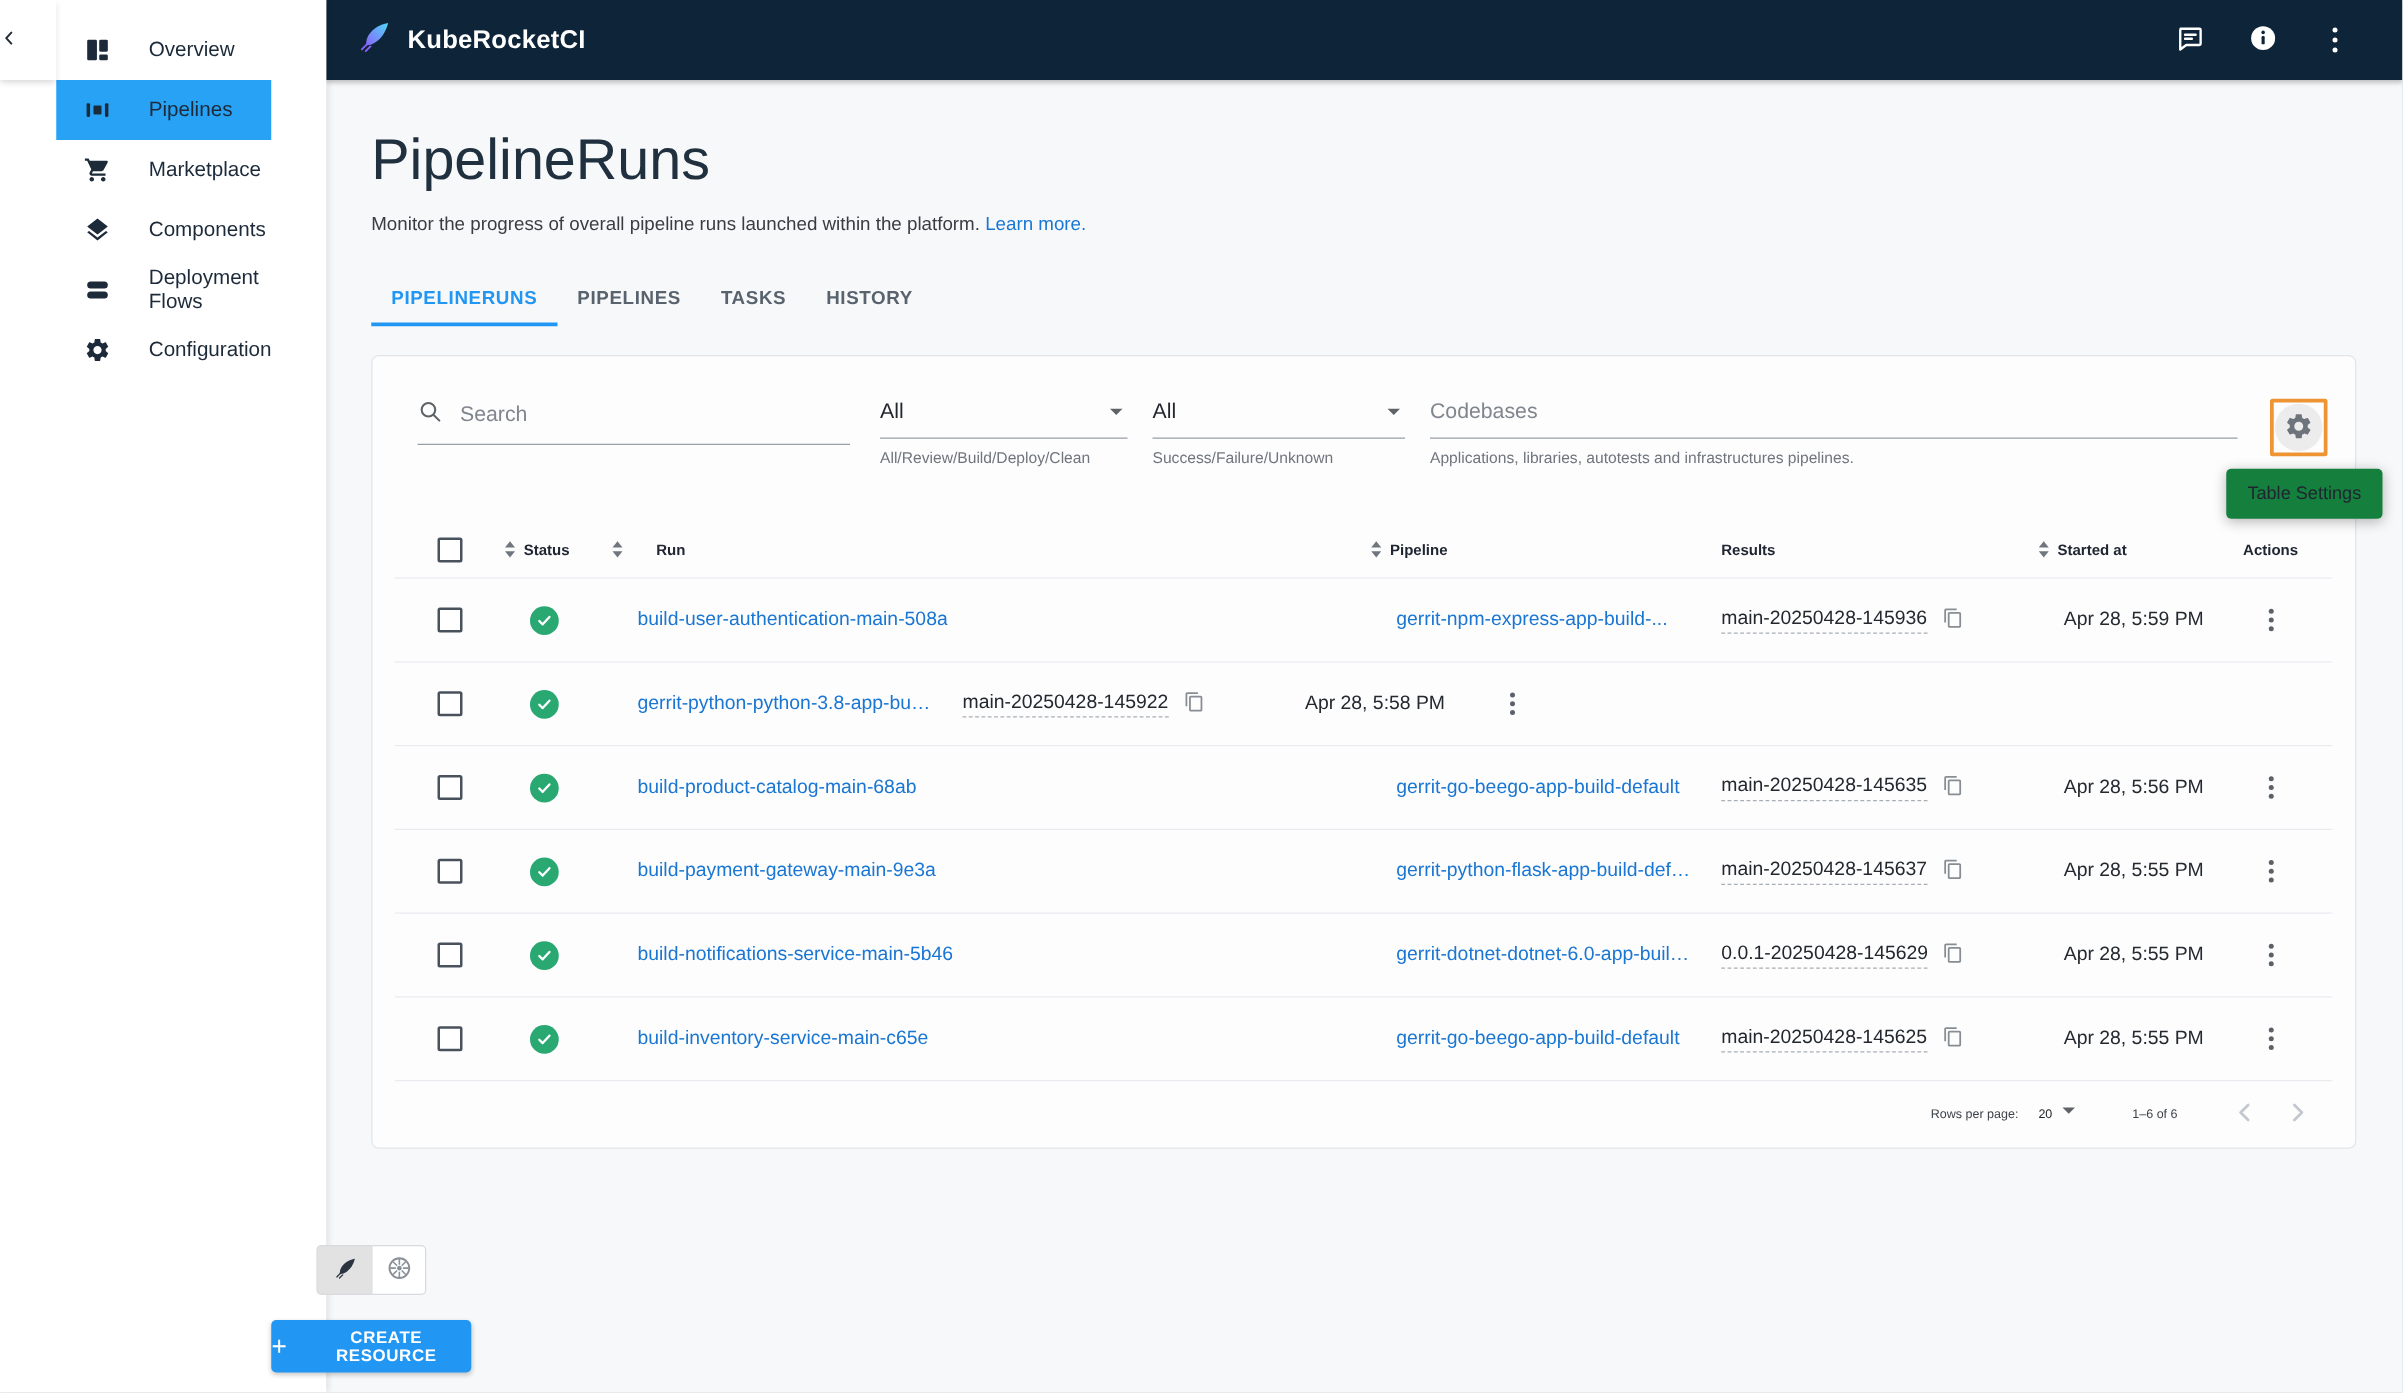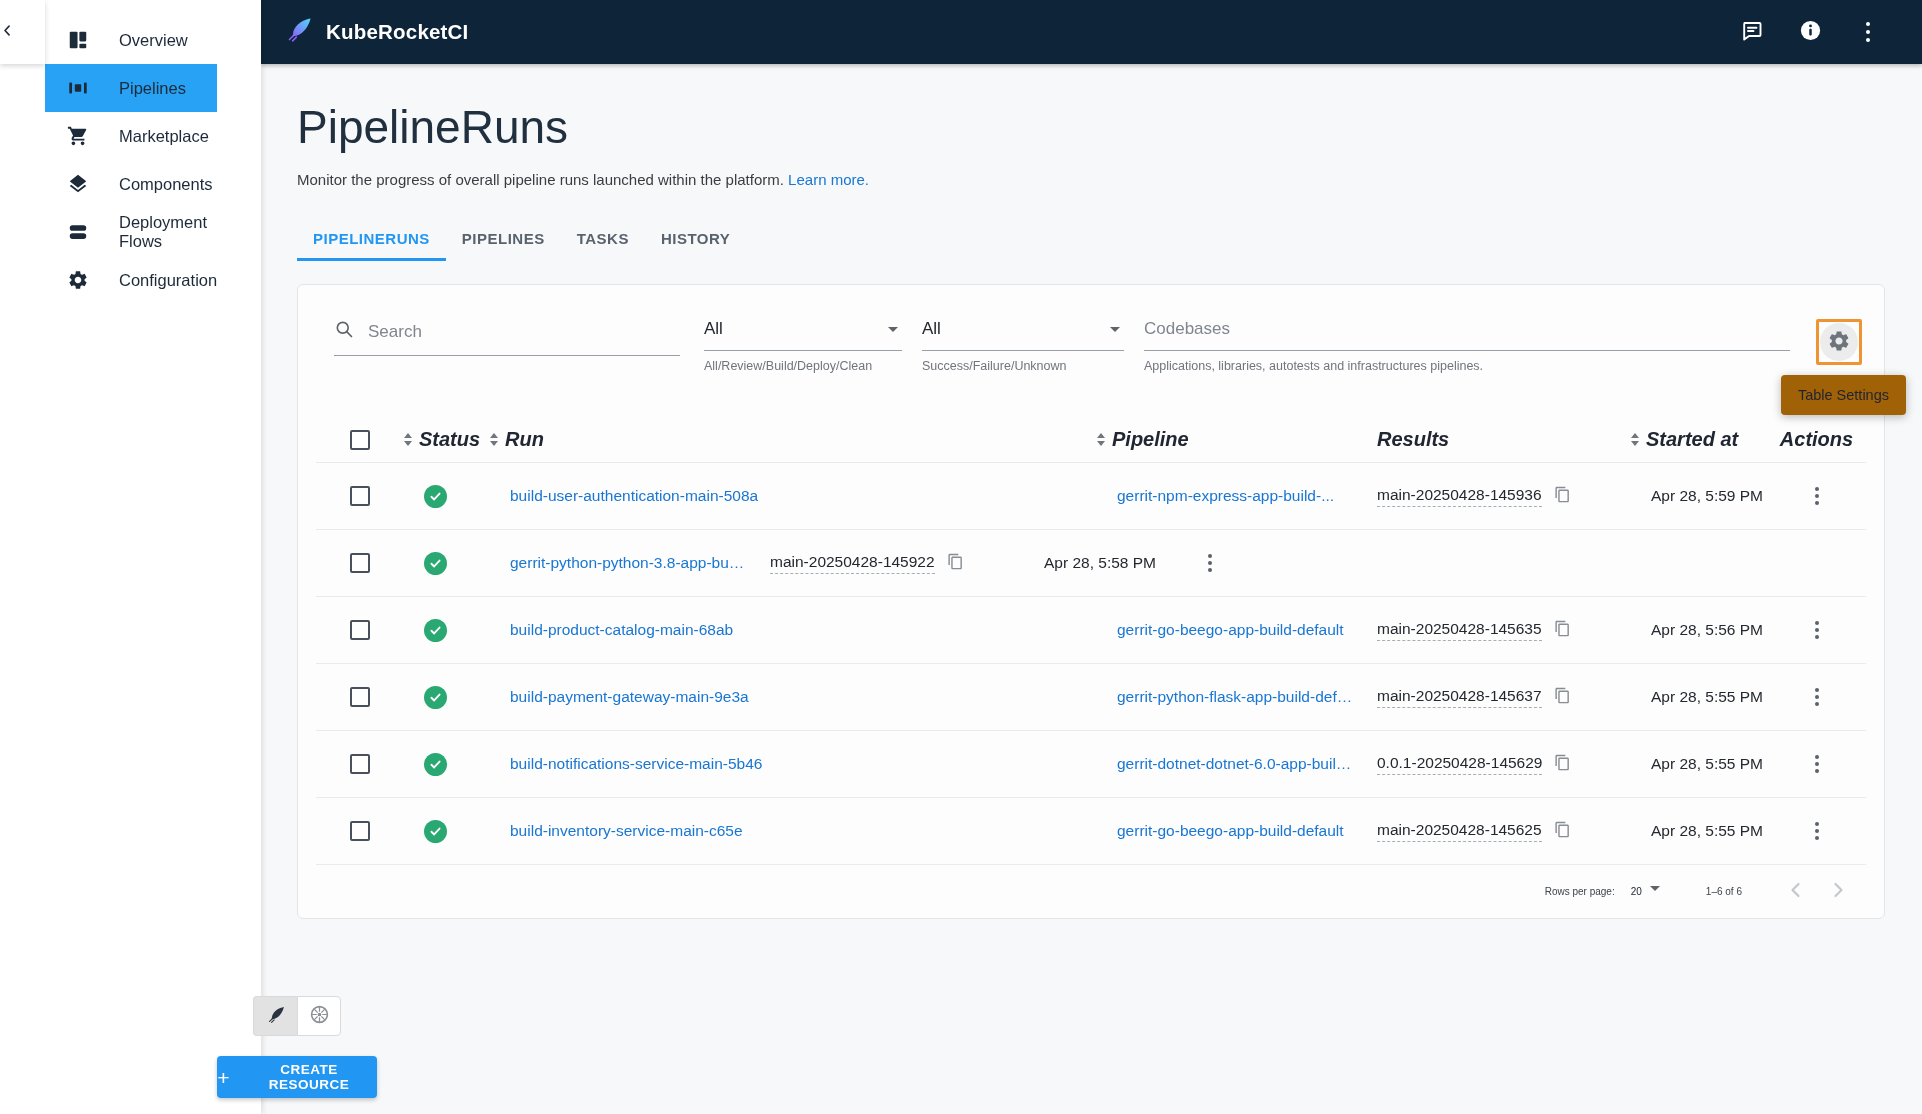--- a/index.html
+++ b/index.html
@@ -57,32 +57,32 @@
   .search-icon-svg { color:#5f6368; flex-shrink:0; }
   .select-field { cursor:pointer; }
   .select-field .field-line { justify-content:space-between; }
   .sel-type { width:198px; margin-right:20px; }
   .sel-status { width:202px; margin-right:20px; }
   .caret { width:0; height:0; border-left:5px solid transparent; border-right:5px solid transparent; border-top:5.5px solid #5f6368; margin-right:4px; }
   .codebases-field { width:646px; }
   .gear-wrap { margin-left:auto; position:relative; }
   .gear-btn { width:46px; height:46px; border:3px solid #ef9433; border-radius:2px; background:transparent; display:flex; align-items:center; justify-content:center; cursor:pointer; padding:0; }
   .gear-circle { width:38px; height:38px; border-radius:50%; background:#ececec; display:flex; align-items:center; justify-content:center; color:#6e747b; }
-  .tooltip { position:absolute; top:calc(100% + 10px); right:-44px; background:#a16207; border-radius:4px; box-shadow:0 2px 10px rgba(0,0,0,.28); padding:12px 17px; font-size:14.5px; color:#1f2430; white-space:nowrap; z-index:10; }
+  .tooltip { position:absolute; top:calc(100% + 10px); right:-44px; background:#15803d; border-radius:4px; box-shadow:0 2px 10px rgba(0,0,0,.28); padding:12px 17px; font-size:14.5px; color:#1f2430; white-space:nowrap; z-index:10; }
 
   
   .tbl { margin-top:44px; display:flex; flex-direction:column; }
   .trow { display:flex; align-items:center; margin:0 18px; border-bottom:1px solid #e9ecef; }
-  .thead-row { height:46px; font-size:20px; font-weight:700; color:#202632;font-style:italic; }
+  .thead-row { height:46px; font-size:12px; font-weight:700; color:#202632; }
   .body-row { height:67px; font-size:15.5px; }
   .cell { display:flex; align-items:center; }
   .c-check { width:78px; padding-left:34px; }
   .c-status { width:92px; padding-left:30px; }
   .c-status.hdr { padding-left:10px; }
-  .c-run { flex:1; min-width:0; padding-left:24px; }
+  .c-run { flex:1; min-width:0; padding-left:24px;gap:20px; }
   .c-run.hdr, .c-pipe.hdr, .c-start.hdr { padding-left:4px; }
   .c-pipe { width:260px; padding-left:24px; }
   .c-result { width:274px; padding-left:24px; }
   .c-start { width:140px; padding-left:24px; }
   .c-actions { width:99px; justify-content:center; }
   .sort-arrows { display:inline-flex; flex-direction:column; gap:2.5px; margin-right:7px; }
   .sort-arrows .up { width:0; height:0; border-left:4px solid transparent; border-right:4px solid transparent; border-bottom:5px solid #6f767d; }
   .sort-arrows .down { width:0; height:0; border-left:4px solid transparent; border-right:4px solid transparent; border-top:5px solid #6f767d; }
   .checkbox { width:20px; height:20px; border:2px solid #49525c; border-radius:2px; background:#fff; cursor:pointer; flex-shrink:0; }
   .status-ok { width:23px; height:23px; border-radius:50%; background:#2aa872; color:#fff; display:flex; align-items:center; justify-content:center; flex-shrink:0; }

